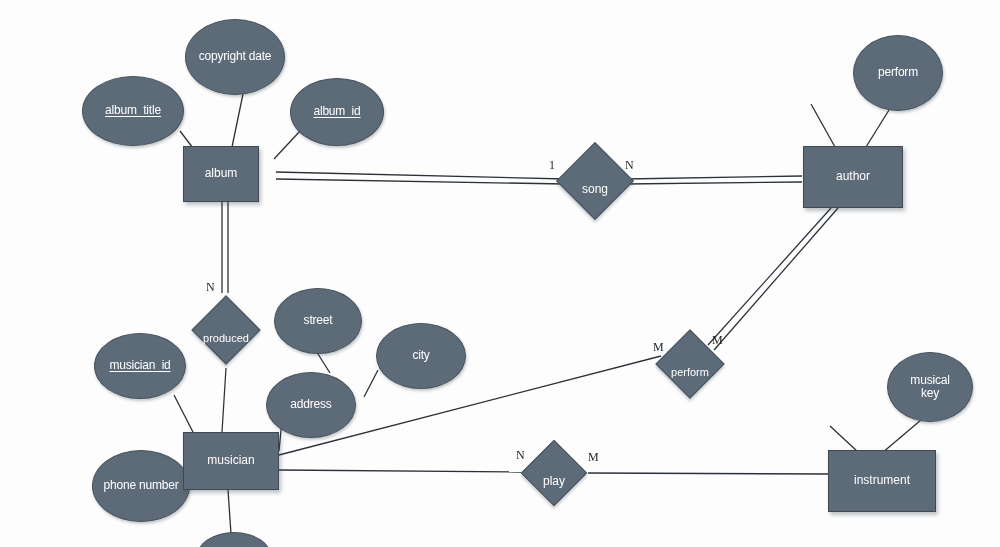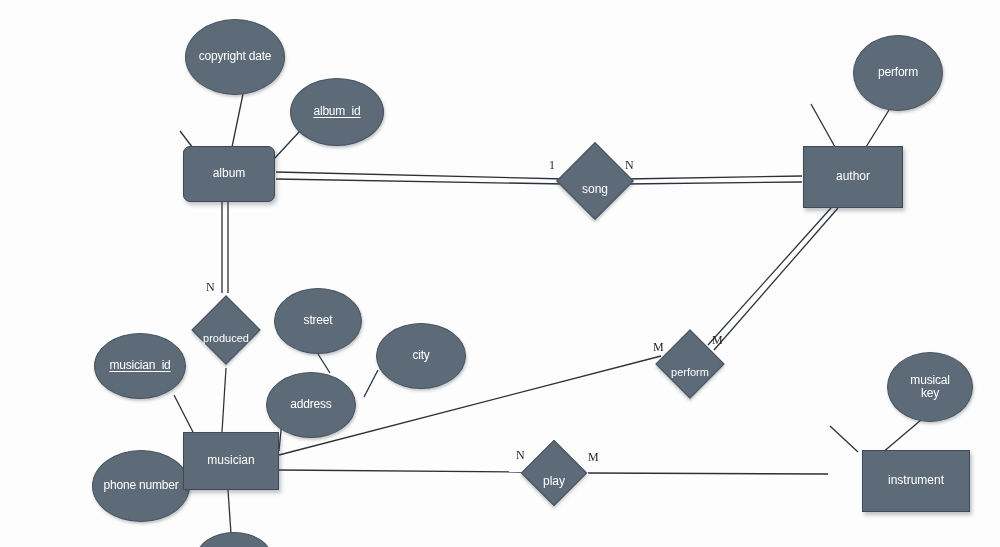--- a/index.html
+++ b/index.html
@@ -133,20 +133,23 @@
 
       <line x1="830" y1="426" x2="858" y2="452"></line>
       <line x1="921" y1="420" x2="882" y2="453"></line>
 
       <line x1="228" y1="490" x2="231" y2="534"></line>
     </g>
   </svg>
 
   <div class="partial-ellipse" style="left:196px; top:532px; width:74px; height:50px;"></div>
 
+  <div class="node ellipse" style="left:82px; top:76px; width:102px; height:70px;">
+    <span class="key-label">album_title</span>
+  </div>
 
   <div class="node ellipse" style="left:185px; top:19px; width:100px; height:76px;">
     <span>copyright date</span>
   </div>
 
   <div class="node ellipse" style="left:290px; top:78px; width:94px; height:68px;">
     <span class="key-label">album_id</span>
   </div>
 
 
@@ -173,33 +176,33 @@
   <div class="node ellipse" style="left:266px; top:372px; width:90px; height:66px;align-items:center;">
     <span>address</span>
   </div>
 
 
   <div class="node ellipse" style="left:887px; top:352px; width:86px; height:70px; white-space:pre-line;">
     <span>musical
 key</span>
   </div>
 
-  <div class="node entity" style="left:183px; top:146px; width:92px; height:56px;border-radius:7px;">
+  <div class="node entity" style="left:183px; top:146px; width:76px; height:56px;">
     <span>album</span>
   </div>
 
   <div class="node entity" style="left:803px; top:146px; width:100px; height:62px;">
     <span>author</span>
   </div>
 
   <div class="node entity" style="left:183px; top:432px; width:96px; height:58px;">
     <span>musician</span>
   </div>
 
-  <div class="node entity" style="left:828px; top:450px; width:108px; height:62px;margin-left:34px;">
+  <div class="node entity" style="left:828px; top:450px; width:108px; height:62px;">
     <span>instrument</span>
   </div>
 
   <div class="diamond-wrap" style="left:543px; top:129px; width:104px; height:104px;">
     <div class="diamond-shape" style="width:53px; height:53px;"></div>
     <div class="diamond-label">song</div>
   </div>
 
   <div class="diamond-wrap" style="left:180px; top:284px; width:92px; height:92px;">
     <div class="diamond-shape" style="width:47px; height:47px;"></div>

